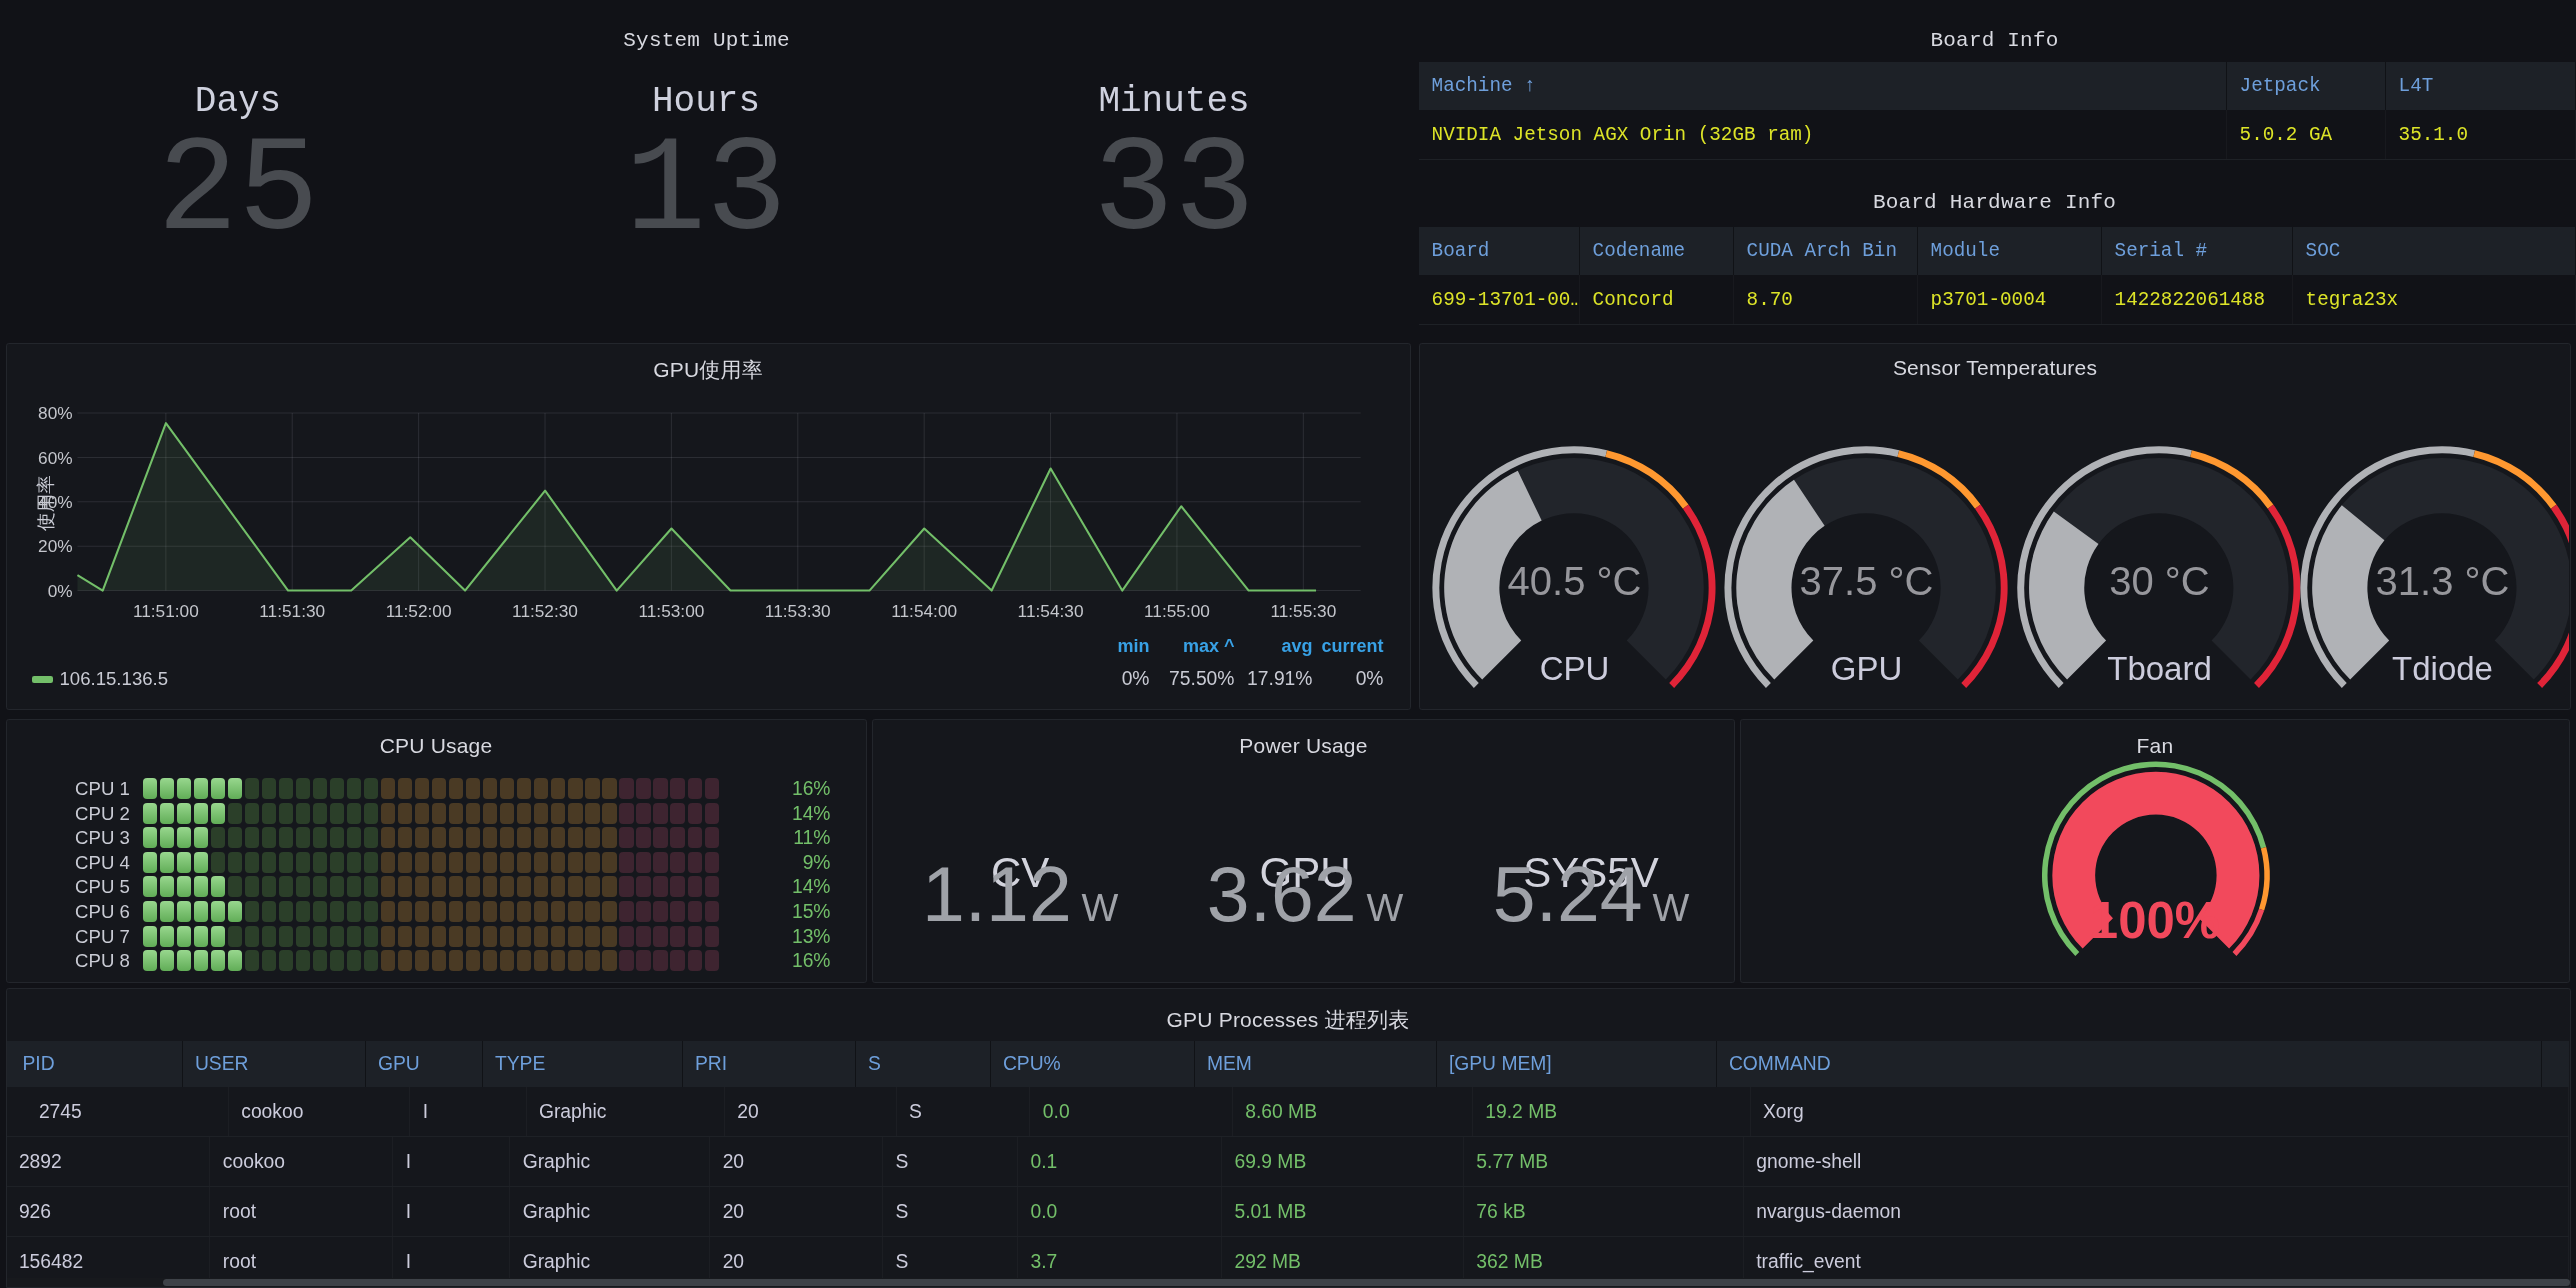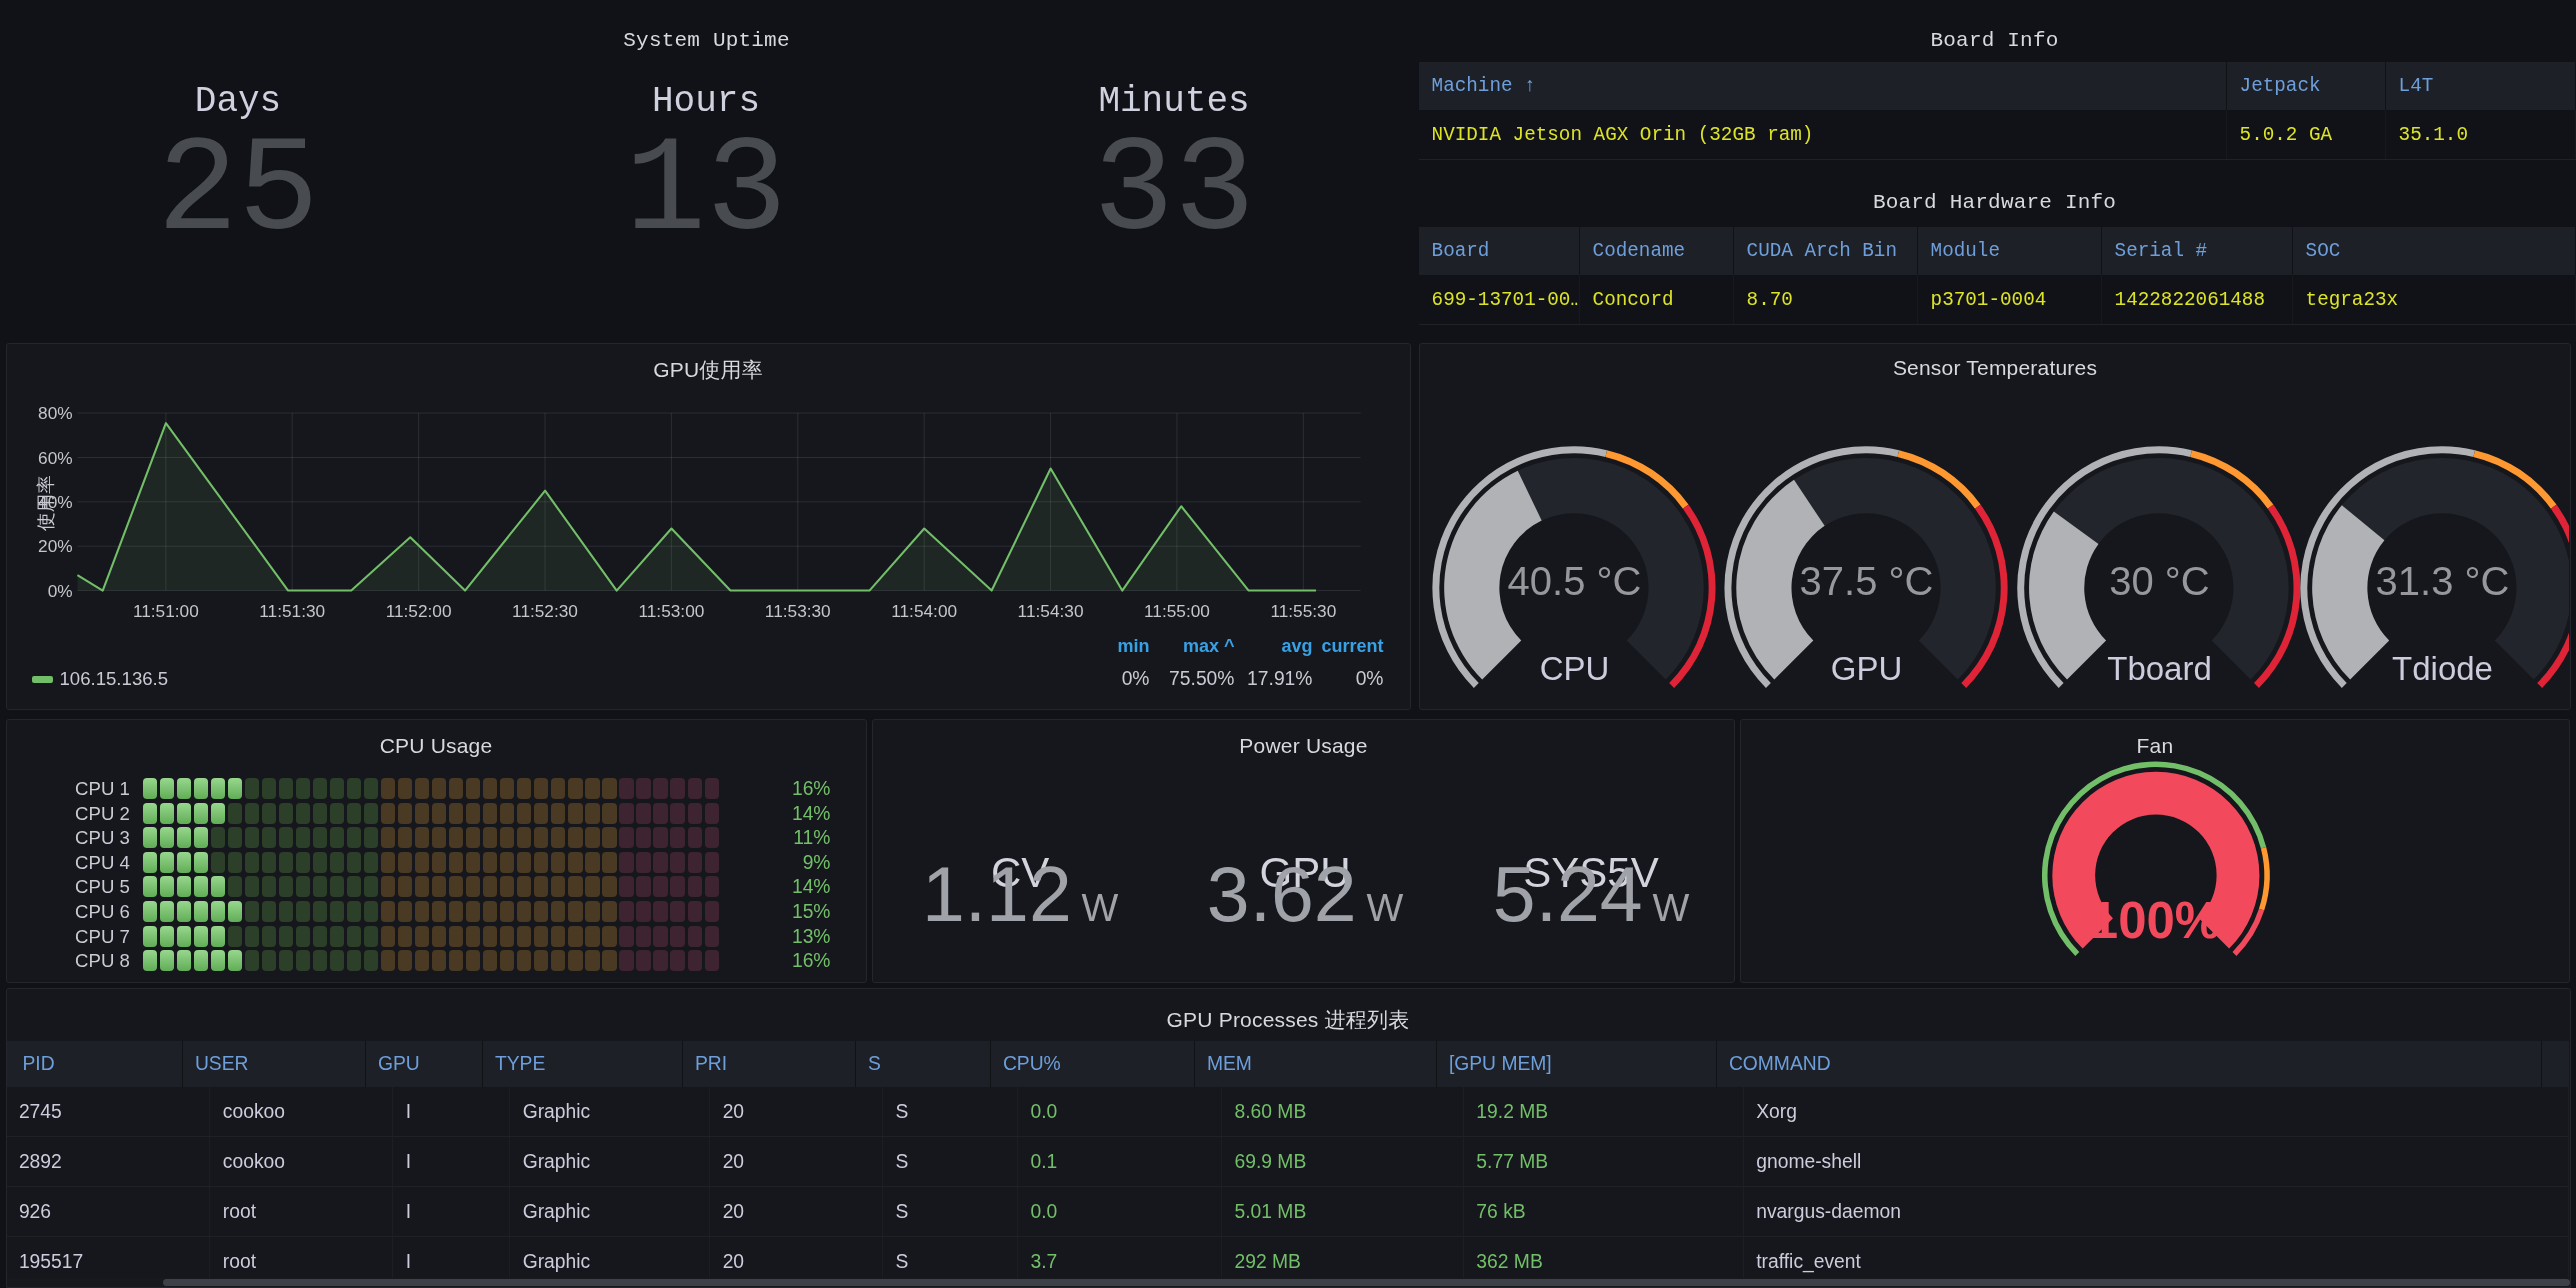--- a/index.html
+++ b/index.html
@@ -570,21 +570,21 @@
           <div class="t-cell" style="width: 117px;">GPU</div>
           <div class="t-cell" style="width: 200px;">TYPE</div>
           <div class="t-cell" style="width: 173px;">PRI</div>
           <div class="t-cell" style="width: 135px;">S</div>
           <div class="t-cell" style="width: 204px;">CPU%</div>
           <div class="t-cell" style="width: 242px;">MEM</div>
           <div class="t-cell" style="width: 280px;">[GPU MEM]</div>
           <div class="t-cell" style="width: 825px;">COMMAND</div>
         </div>
         <div class="t-row t-body">
-          <div class="t-cell cell-white" style="width: 204px;">2745</div>
+          <div class="t-cell cell-white" style="width: 204px; margin-left: 20px;">2745</div>
           <div class="t-cell cell-white" style="width: 183px;">cookoo</div>
           <div class="t-cell cell-white" style="width: 117px;">I</div>
           <div class="t-cell cell-white" style="width: 200px;">Graphic</div>
           <div class="t-cell cell-white" style="width: 173px;">20</div>
           <div class="t-cell cell-white" style="width: 135px;">S</div>
           <div class="t-cell cell-green" style="width: 204px;">0.0</div>
           <div class="t-cell cell-green" style="width: 242px;">8.60 MB</div>
           <div class="t-cell cell-green" style="width: 280px;">19.2 MB</div>
           <div class="t-cell cell-white" style="width: 825px;">Xorg</div>
         </div>
@@ -606,21 +606,21 @@
           <div class="t-cell cell-white" style="width: 117px;">I</div>
           <div class="t-cell cell-white" style="width: 200px;">Graphic</div>
           <div class="t-cell cell-white" style="width: 173px;">20</div>
           <div class="t-cell cell-white" style="width: 135px;">S</div>
           <div class="t-cell cell-green" style="width: 204px;">0.0</div>
           <div class="t-cell cell-green" style="width: 242px;">5.01 MB</div>
           <div class="t-cell cell-green" style="width: 280px;">76 kB</div>
           <div class="t-cell cell-white" style="width: 825px;">nvargus-daemon</div>
         </div>
         <div class="t-row t-body">
-          <div class="t-cell cell-white" style="width: 204px;">195517</div>
+          <div class="t-cell cell-white" style="width: 204px;">156482</div>
           <div class="t-cell cell-white" style="width: 183px;">root</div>
           <div class="t-cell cell-white" style="width: 117px;">I</div>
           <div class="t-cell cell-white" style="width: 200px;">Graphic</div>
           <div class="t-cell cell-white" style="width: 173px;">20</div>
           <div class="t-cell cell-white" style="width: 135px;">S</div>
           <div class="t-cell cell-green" style="width: 204px;">3.7</div>
           <div class="t-cell cell-green" style="width: 242px;">292 MB</div>
           <div class="t-cell cell-green" style="width: 280px;">362 MB</div>
           <div class="t-cell cell-white" style="width: 825px;">traffic_event</div>
         </div>

